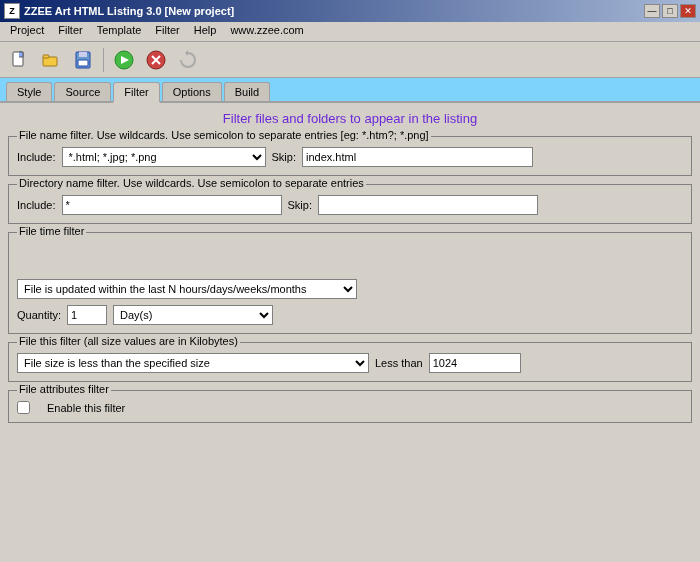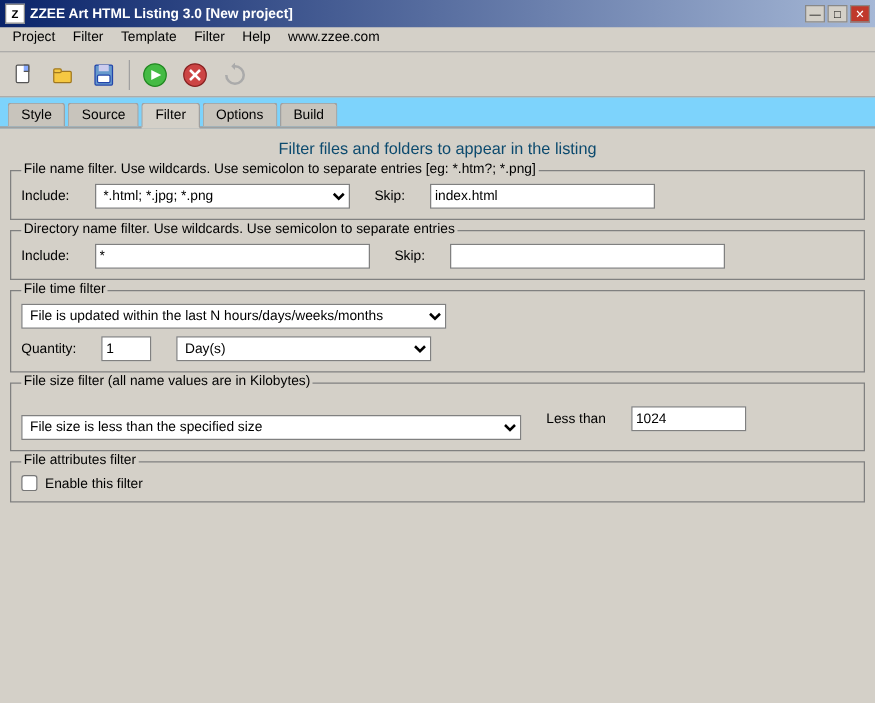--- a/index.html
+++ b/index.html
@@ -136,21 +136,21 @@
       background: #d4d0c8;
       padding: 8px;
       height: calc(562px - 22px - 20px - 36px - 28px);
       overflow-y: auto;
     }
 
     .page-title {
       text-align: center;
       font-size: 13px;
       margin-bottom: 10px;
-      color: #0c4a6e;
+      color: #6d28d9;
     }
 
     
     .group-box {
       border: 1px solid #808080;
       margin-bottom: 8px;
       padding: 4px 8px 8px 8px;
       position: relative;
       background: #d4d0c8;
     }
@@ -164,21 +164,21 @@
       color: #000;
     }
     .group-content {
       margin-top: 6px;
     }
 
     
     .form-row {
       display: flex;
       align-items: center;
-      gap: 20px;
+      gap: 6px;
       margin-top: 6px;
     }
     .form-label {
       font-size: 11px;
       color: #000;
       white-space: nowrap;
     }
 
     
     input[type="text"] {
@@ -193,33 +193,33 @@
       height: 20px;
       border: 1px solid #808080;
       background: white;
       padding: 1px 2px;
       font-size: 11px;
       font-family: 'Tahoma', 'Arial', sans-serif;
       appearance: auto;
     }
 
     .include-select { width: 204px; }
-    .skip-input { width: 180px; }
+    .skip-input { width: 231px; }
     .dir-include-input { width: 220px; }
     .dir-skip-input { width: 220px; }
-    .time-select { width: 340px; }
+    .time-select { width: 340px; margin-top: 36px; }
     .quantity-input { width: 40px; }
-    .day-select { width: 204px; }
-    .size-select { width: 400px; margin-top: 15px; }
+    .day-select { width: 160px; }
+    .size-select { width: 352px; }
     .lessthan-input { width: 92px; }
 
     .checkbox-row {
       display: flex;
       align-items: center;
-      gap: 6px;
+      gap: 17px;
       margin-top: 6px;
     }
     input[type="checkbox"] {
       cursor: pointer;
     }
   </style>
 </head>
 <body>
 
 <div class="title-bar">
@@ -342,21 +342,21 @@
           <option>Day(s)</option>
           <option>Hour(s)</option>
           <option>Week(s)</option>
           <option>Month(s)</option>
         </select>
       </div>
     </div>
   </div>
 
   <div class="group-box">
-    <span class="group-box-title">File size filter (all name values are in Kilobytes)</span>
+    <span class="group-box-title">File this filter (all size values are in Kilobytes)</span>
     <div class="group-content">
       <div class="form-row">
         <select class="size-select">
           <option>File size is less than the specified size</option>
           <option>File size is greater than the specified size</option>
           <option>No size filter</option>
         </select>
         <span class="form-label">Less than</span>
         <input type="text" class="lessthan-input" value="1024" style="">
       </div>

